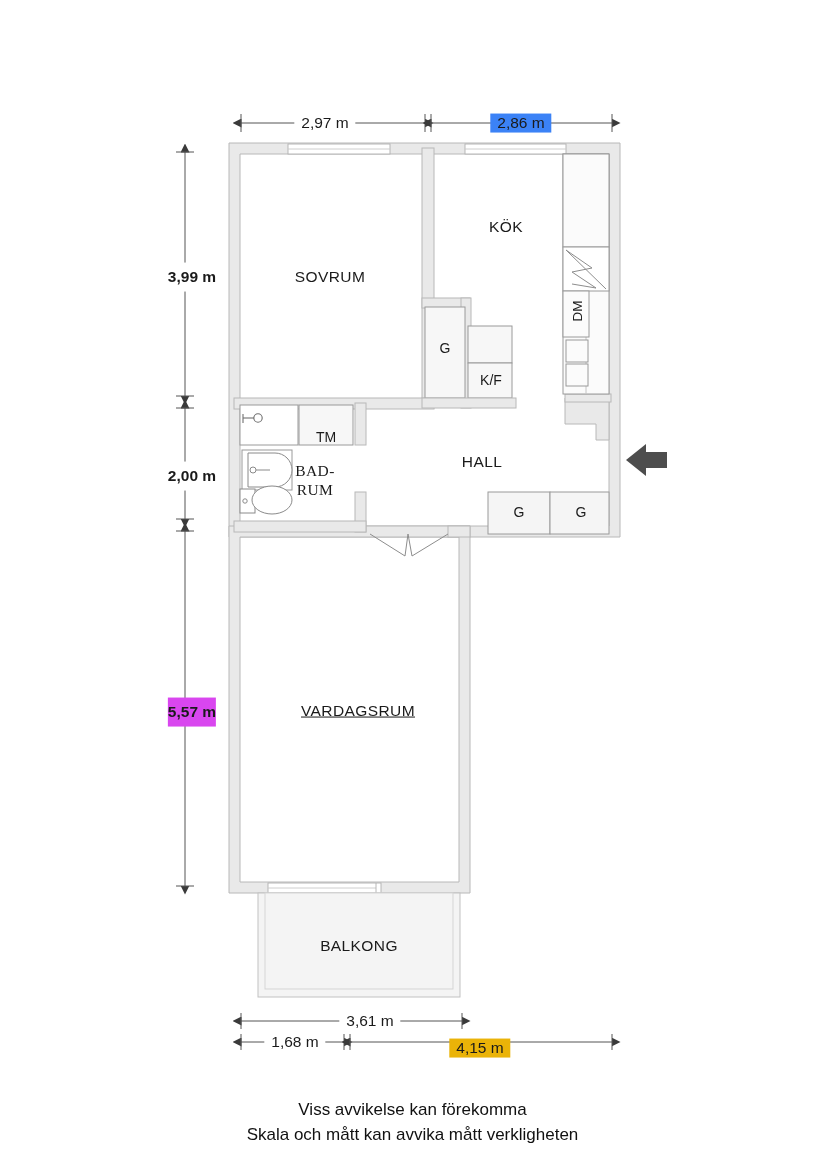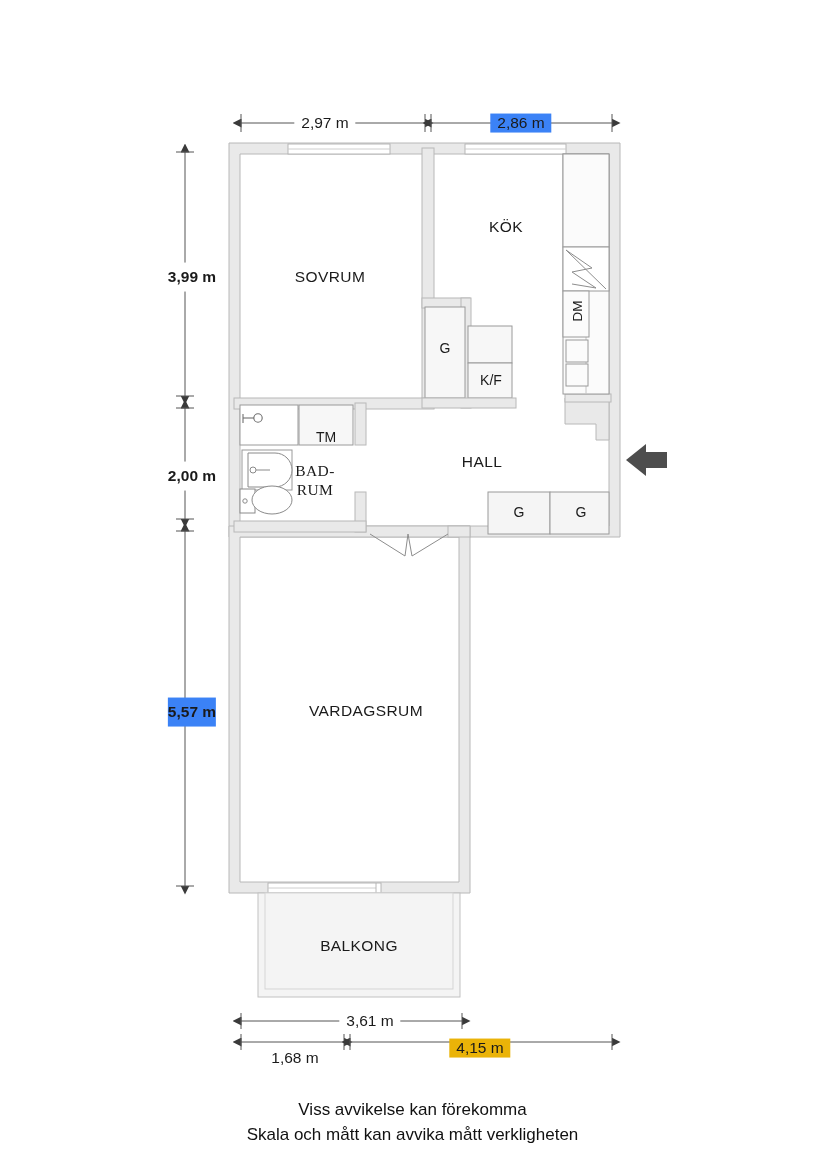--- a/index.html
+++ b/index.html
@@ -229,21 +229,21 @@
 
   <div class="lbl room-label" style="left:330px; top:277px;">SOVRUM</div>
 
   <div class="lbl room-label" style="left:506px; top:227px;">KÖK</div>
 
   <div class="lbl room-label" style="left:315px; top:481px;font-family:Liberation Serif, serif;">BAD-
 RUM</div>
 
   <div class="lbl room-label" style="left:482px; top:462px;">HALL</div>
 
-  <div class="lbl room-label" style="left:366px; top:711px;">VARDAGSRUM</div>
+  <div class="lbl room-label" style="left:358px; top:711px;text-decoration:underline;">VARDAGSRUM</div>
 
   <div class="lbl room-label" style="left:359px; top:946px;">BALKONG</div>
 
   <div class="lbl unit-label" style="left:445px; top:349px;">G</div>
 
   <div class="lbl unit-label" style="left:491px; top:381px;">K/F</div>
 
   <div class="lbl unit-label" style="left:326px; top:426px;margin-top:12px;">TM</div>
 
   <div class="lbl unit-label-sm rot90" style="left:578px; top:311px;">DM</div>
@@ -253,25 +253,25 @@
   <div class="lbl unit-label" style="left:581px; top:513px;">G</div>
 
   <div class="lbl dim-label" style="left:325px; top:123px; background:#ffffff; padding:0 7px;">2,97 m</div>
 
   <div class="lbl dim-label" style="left:521px; top:123px; background:#3b82f6; padding:0 7px;">2,86 m</div>
 
   <div class="lbl vert-dim" style="left:192px; top:277px; background:#ffffff; padding:5px 0;">3,99 m</div>
 
   <div class="lbl vert-dim" style="left:192px; top:468px; background:#ffffff; padding:5px 0;margin-top:8px;">2,00 m</div>
 
-  <div class="lbl vert-dim" style="left:192px; top:712px; background:#3b82f6; padding:5px 0;">5,57 m</div>
+  <div class="lbl vert-dim" style="left:192px; top:712px; background:#d946ef; padding:5px 0;">5,57 m</div>
 
   <div class="lbl dim-label" style="left:370px; top:1021px; background:#ffffff; padding:0 7px;">3,61 m</div>
 
-  <div class="lbl dim-label" style="left:295px; top:1042px; background:#ffffff; padding:0 7px;margin-top:16px;">1,68 m</div>
+  <div class="lbl dim-label" style="left:295px; top:1042px; background:#ffffff; padding:0 7px;">1,68 m</div>
 
   <div class="lbl dim-label" style="left:480px; top:1048px; background:#eab308; padding:0 7px;">4,15 m</div>
 
   <div id="footer-note">
     <div>Viss avvikelse kan förekomma</div>
     <div>Skala och mått kan avvika mått verkligheten</div>
   </div>
 
 </div>
 

